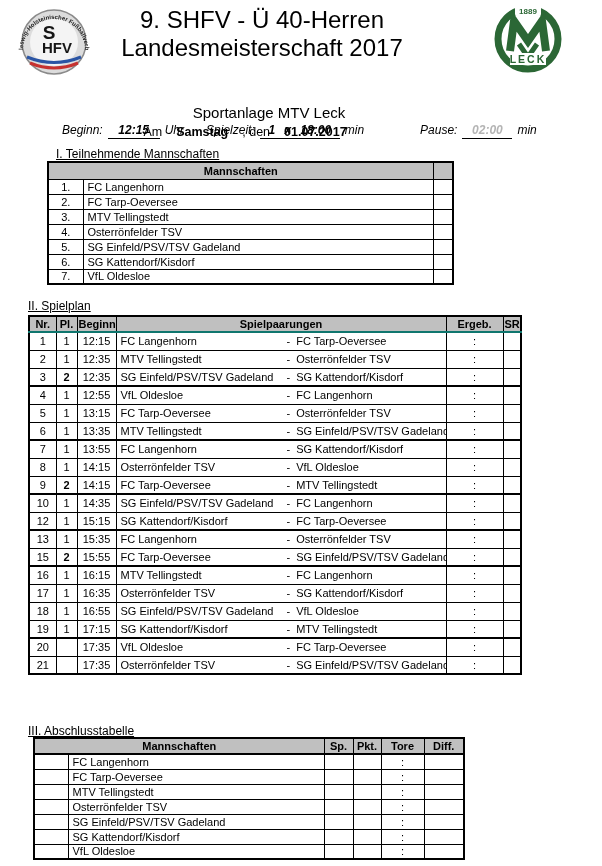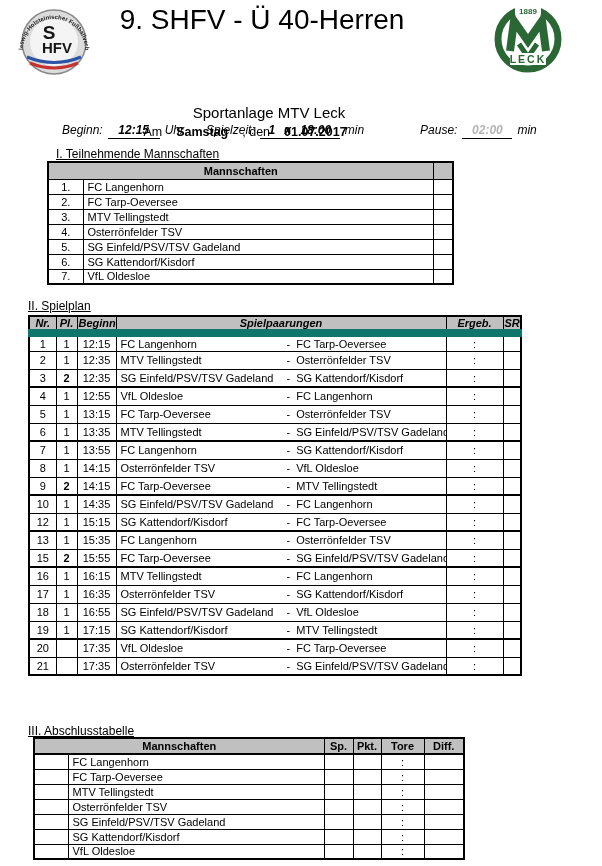--- a/index.html
+++ b/index.html
@@ -14,21 +14,21 @@
   html,body{margin:0;padding:0;background:#fff;}
   .page{
     position:relative;width:602px;height:866px;background:#fff;color:#000;
     font-family:"Liberation Sans","DejaVu Sans",sans-serif;overflow:hidden;
   }
   
   .logo-left{position:absolute;left:10px;top:4px;width:88px;height:74px;}
   .logo-right{position:absolute;left:486px;top:4px;width:84px;height:70px;}
   .title{
     position:absolute;left:60px;top:6px;width:404px;text-align:center;
-    font-size:28px;line-height:28px;font-weight:400;letter-spacing:0px;
+    font-size:24px;line-height:28px;font-weight:400;letter-spacing:0px;
   }
   .date-line{
     position:absolute;top:84px;left:0;width:490px;
     display:flex;justify-content:center;align-items:baseline;column-gap:14px;
     font-size:12.5px;
   }
   .date-line .b{font-weight:bold;margin-top:41px;}
   .venue{
     position:absolute;top:104px;left:0;width:490px;text-align:center;font-size:15px;padding-left:48px;
   }
@@ -53,21 +53,21 @@
   table{border-collapse:collapse;table-layout:fixed;font-size:11px;}
   td,th{border:1px solid #000;padding:0 4px;overflow:hidden;white-space:nowrap;}
   th{background:var(--header-gray);font-weight:bold;font-size:11px;}
   
   .tbl-teams{position:absolute;left:47px;top:161px;width:405px;border:2px solid #000;}
   .tbl-teams th{height:17px;}
   .tbl-teams td{height:15px;}
   .tbl-teams .c-num{text-align:center;padding:0;}
   
   .tbl-matches{position:absolute;left:28px;top:315px;width:492px;border:2px solid #000;}
-  .tbl-matches th{height:16px;border-bottom:8px solid #0f766e;font-style:italic;}
+  .tbl-matches th{height:16px;border-bottom:2px solid #0f766e;}
   .tbl-matches td{height:18px;}
   .c-center{text-align:center;padding:0 1px;}
   .pl-bold{font-weight:bold;}
   tr.thick td{border-bottom:2px solid #000;}
   .home-team{display:inline-block;width:166px;}
   .pair-sep{display:inline-block;margin-right:6px;}
   
   .tbl-standings{position:absolute;left:33px;top:737px;width:430px;border:2px solid #000;}
   .tbl-standings th{height:16px;border-bottom:2px solid #000;}
   .tbl-standings td{height:15px;}
@@ -102,20 +102,21 @@
       <path d="M 33,40 L 42,53 L 51,40" stroke="var(--logo-green)" stroke-width="5" fill="none"></path>
       <rect x="29" y="1" width="26" height="11" rx="2" fill="#ffffff"></rect>
       <text x="42" y="10" font-size="8" font-weight="bold" fill="var(--logo-green)" text-anchor="middle">1889</text>
       <rect x="24" y="49" width="36" height="12" fill="#ffffff"></rect>
       <text x="42" y="59" font-size="10.5" font-weight="bold" fill="var(--logo-green)" text-anchor="middle" letter-spacing="2">LECK</text>
     </svg>
   </div>
 
   <div class="title">
     <div>9. SHFV - Ü 40-Herren</div>
+    <div>Landesmeisterschaft 2017</div>
   </div>
 
   <div class="date-line">
     <span>Am</span>
     <span class="b">Samstag</span>
     <span>, den</span>
     <span class="b">01.07.2017</span>
   </div>
 
   <div class="venue">Sportanlage MTV Leck</div>

